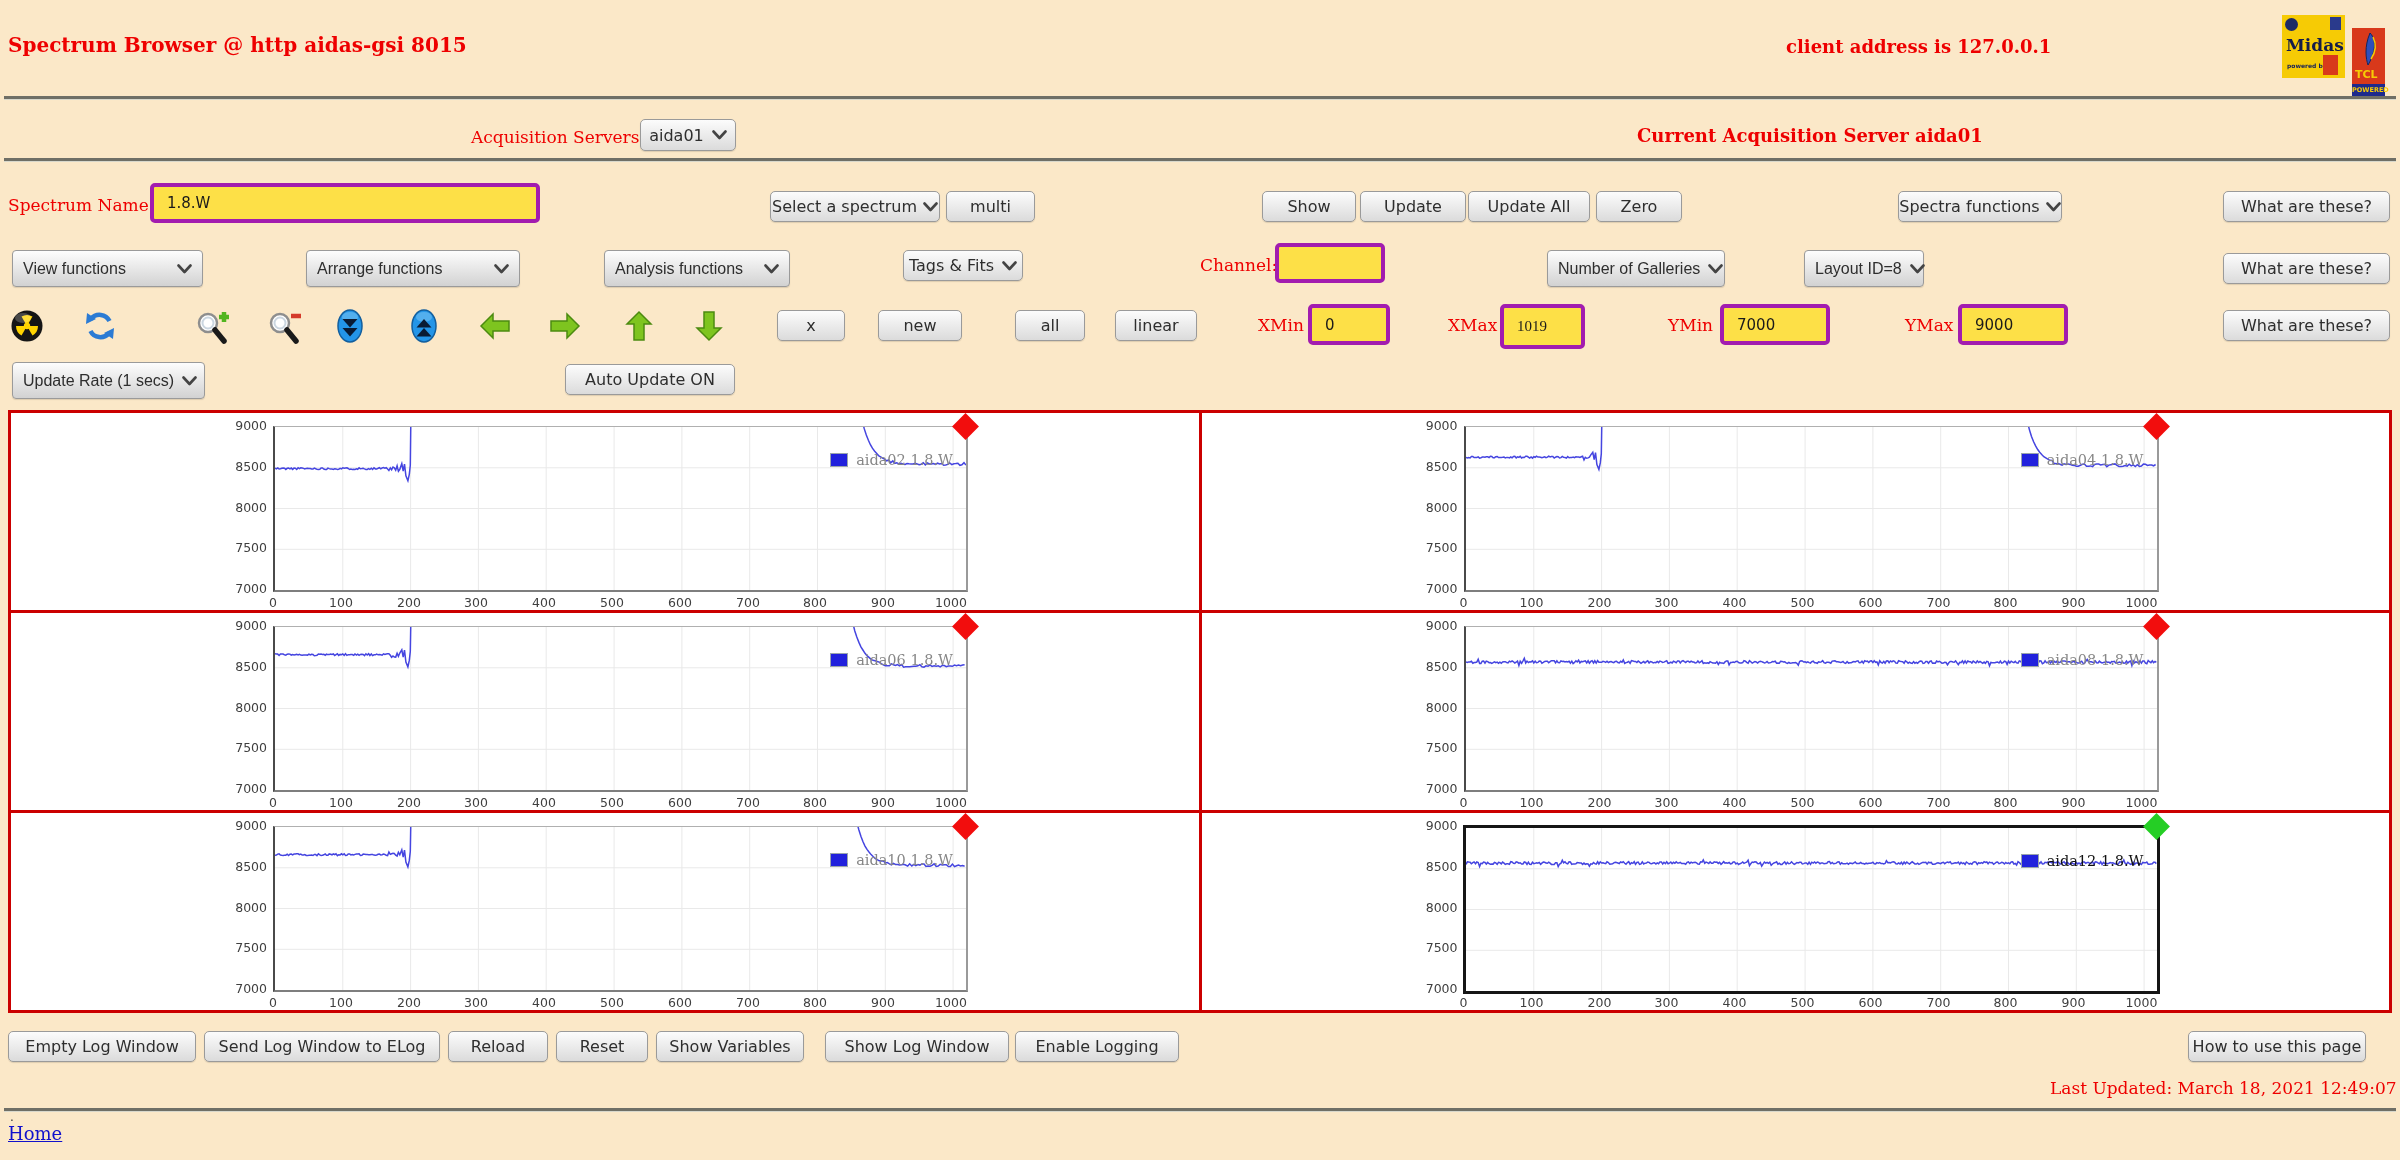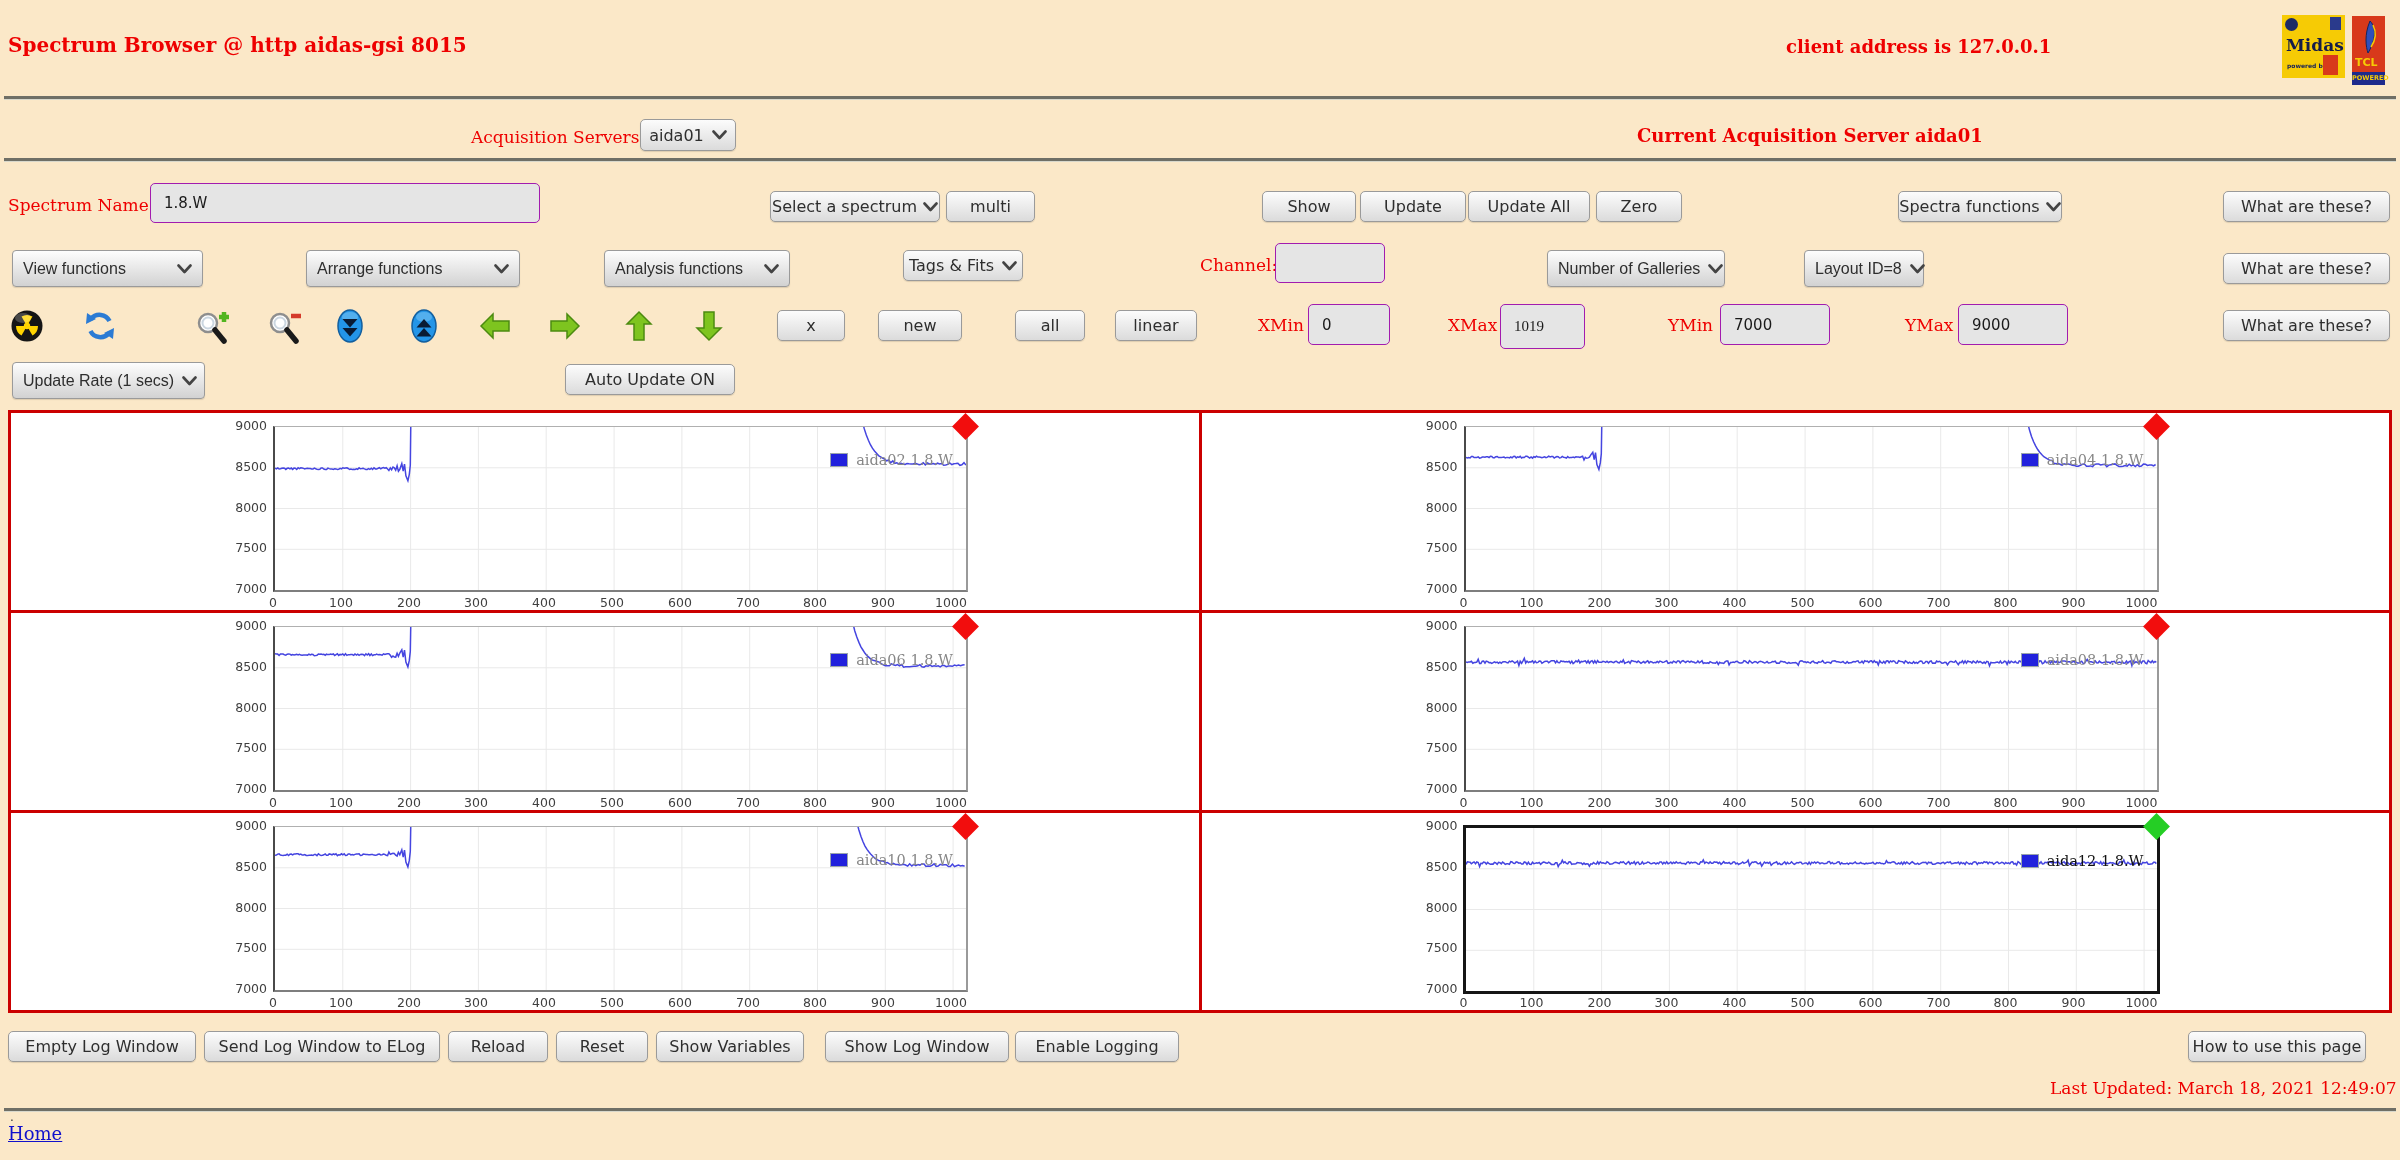--- a/index.html
+++ b/index.html
@@ -7,21 +7,21 @@
   .abs{position:absolute;}
   .rl{position:absolute;color:#EE0000;font-family:"DejaVu Serif",serif;white-space:nowrap;font-size:17px;}
   .b{font-weight:bold;}
   .hr{position:absolute;left:4px;right:4px;height:3px;background:#6F6F66;border-bottom:1px solid #D8D8CC;}
   .btn{position:absolute;display:flex;align-items:center;justify-content:center;gap:8px;
        background:linear-gradient(#FCFCFC,#DBDBDB);border:1px solid #9A9A9A;border-radius:5px;
        color:#2E2E2E;font-size:16px;height:31px;box-sizing:border-box;white-space:nowrap;
        font-family:"DejaVu Sans",sans-serif;
        box-shadow:0 1px 1px rgba(0,0,0,0.12);cursor:pointer;}
   .sel2{justify-content:space-between;padding:0 10px;height:37px;font-size:16px;background:linear-gradient(#FDFDFD,#D2D2D2);border-radius:4px;font-family:"Liberation Sans",sans-serif;}
-  .inp{position:absolute;background:#e5e5e5;border:1px solid #a21caf;border-radius:5px;box-sizing:border-box;
+  .inp{position:absolute;background:#fde047;border:4px solid #a21caf;border-radius:5px;box-sizing:border-box;
        font-family:"DejaVu Sans",sans-serif;font-size:15px;color:#1A1A1A;padding:16px 13px;outline:none;}
   .icon{position:absolute;width:34px;height:34px;top:309px;}
   #plot-grid{position:absolute;left:8px;top:410px;width:2384px;height:603px;box-sizing:border-box;
        border:3px solid #CB0000;background:#CB0000;display:grid;grid-template-columns:1fr 1fr;grid-template-rows:1fr 1fr 1fr;gap:3px;}
   .cell{position:relative;background:#FFF;overflow:hidden;}
   .frame{position:absolute;left:262px;top:13px;width:691px;height:163px;box-sizing:content-box;background:#FFF;
        border-style:solid;border-width:1px 2px 2px 2px;border-color:#B0B0B0 #9A9A9A #7E7E7E #4A4A4A;}
   .frame.selected{border:3px solid #161616;left:261px;top:12px;}
   .yl{position:absolute;width:100px;text-align:right;font-size:12.5px;color:#3F3F3F;line-height:16px;font-family:"DejaVu Sans",sans-serif;}
   .xl{position:absolute;width:70px;text-align:center;font-size:12.5px;color:#3F3F3F;top:182px;font-family:"DejaVu Sans",sans-serif;}
@@ -39,21 +39,21 @@
   <div class="rl b" style="left:8px;top:33px;font-size:20px">Spectrum Browser @ http aidas-gsi 8015</div>
   <div class="rl b" style="left:1786px;top:36px;font-size:18px">client address is 127.0.0.1</div>
 
   <div class="abs" style="left:2282px;top:15px;width:63px;height:63px;background:#F6CB05;">
     <span class="abs" style="left:3px;top:3px;width:13px;height:13px;border-radius:50%;background:#1D2A66;"></span>
     <span class="abs" style="right:4px;top:2px;width:11px;height:13px;background:#2A3A8C;border-bottom:3px solid #F6CB05;"></span>
     <span class="abs" style="left:4px;top:20px;font-family:'DejaVu Serif',serif;font-weight:bold;font-size:17px;color:#141C4A;">Midas</span>
     <span class="abs" style="left:5px;top:47px;font-size:6px;font-weight:bold;color:#15205A;">powered by</span>
     <span class="abs" style="right:7px;bottom:3px;width:15px;height:20px;background:#D8391B;"></span>
   </div>
-  <div class="abs" style="left:2352px;top:16px;width:33px;height:70px;">
+  <div class="abs" style="left:2352px;top:28px;width:33px;height:70px;">
     <span class="abs" style="left:0;top:0;width:33px;height:56px;background:#D8391B;"></span>
     <svg class="abs" style="left:4px;top:3px;" width="26" height="42" viewBox="0 0 26 42">
       <path d="M14 2 C22 10 18 24 12 34 C10 28 8 16 14 2 Z" fill="#2E4FBB" stroke="#14255E" stroke-width="1"></path>
       <path d="M17 6 C21 14 19 22 15 28" fill="none" stroke="#F6CB05" stroke-width="1.5"></path>
     </svg>
     <span class="abs" style="left:3px;top:40px;font-size:11px;font-weight:bold;color:#F6CB05;">TCL</span>
     <span class="abs" style="left:0;top:56px;width:33px;height:13px;background:#1D2A8C;color:#F6CB05;font-size:6.5px;font-weight:bold;text-align:center;line-height:13px;">POWERED</span>
   </div>
 
   <div class="hr" style="top:96px"></div>

